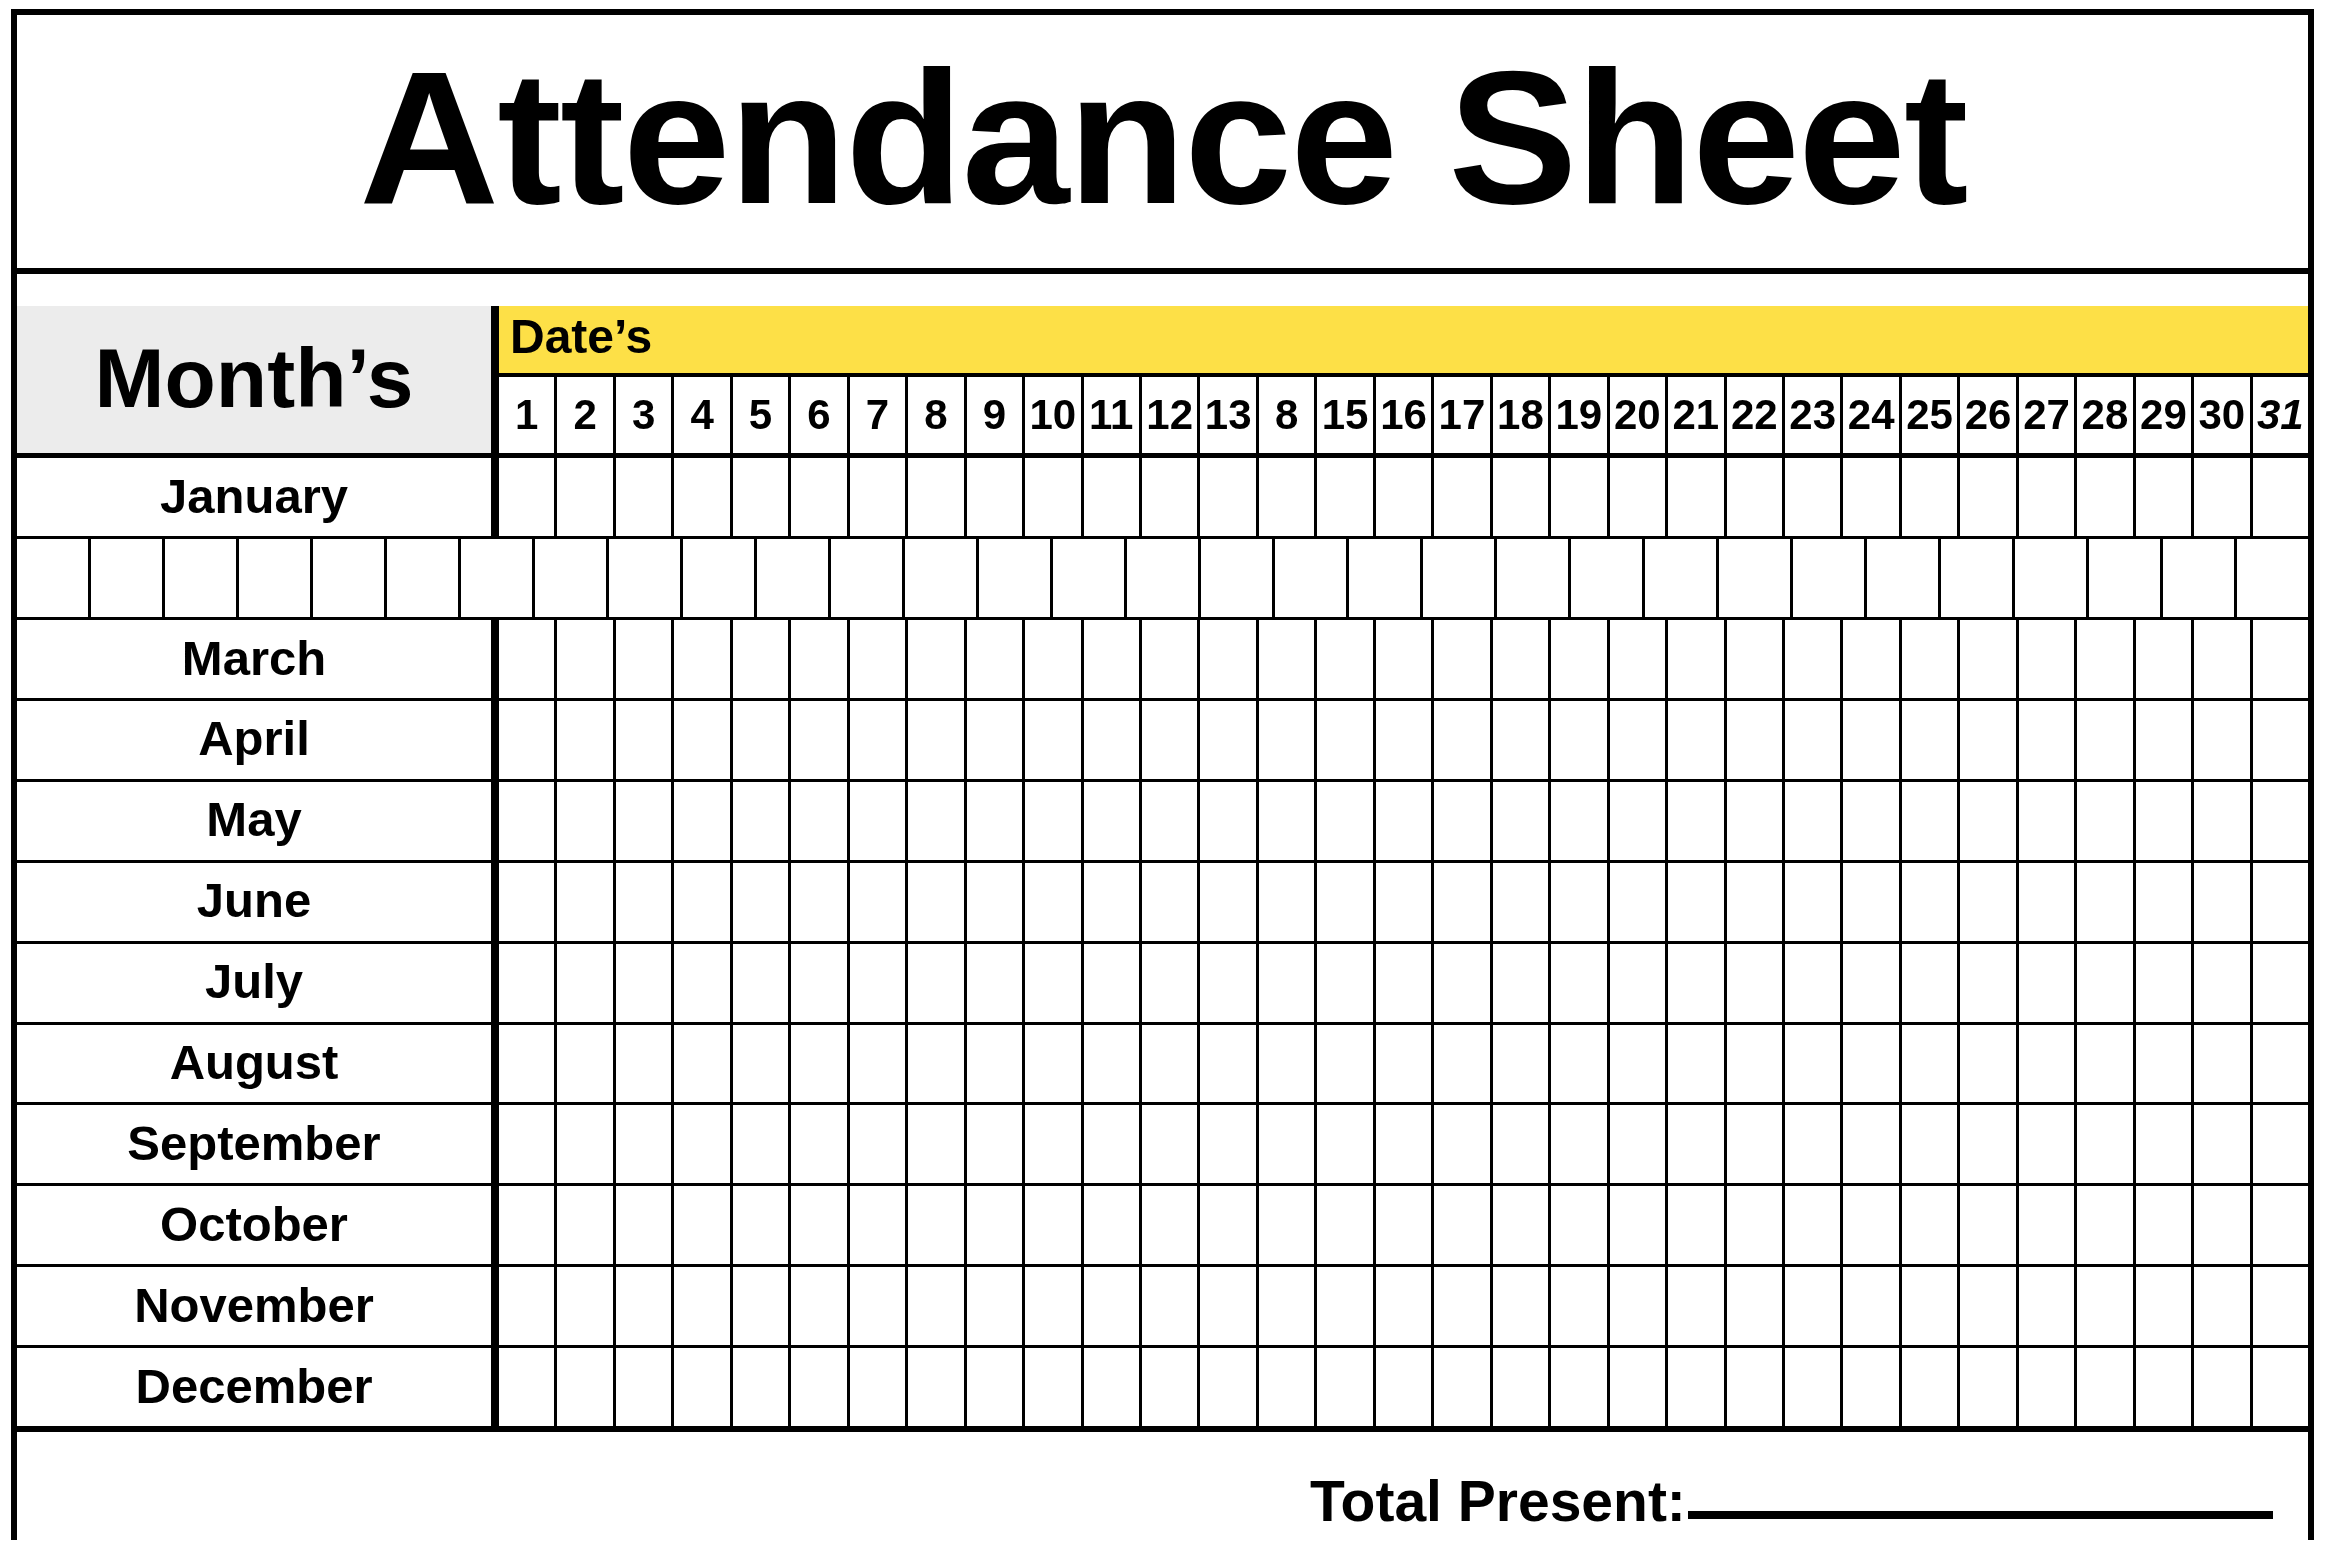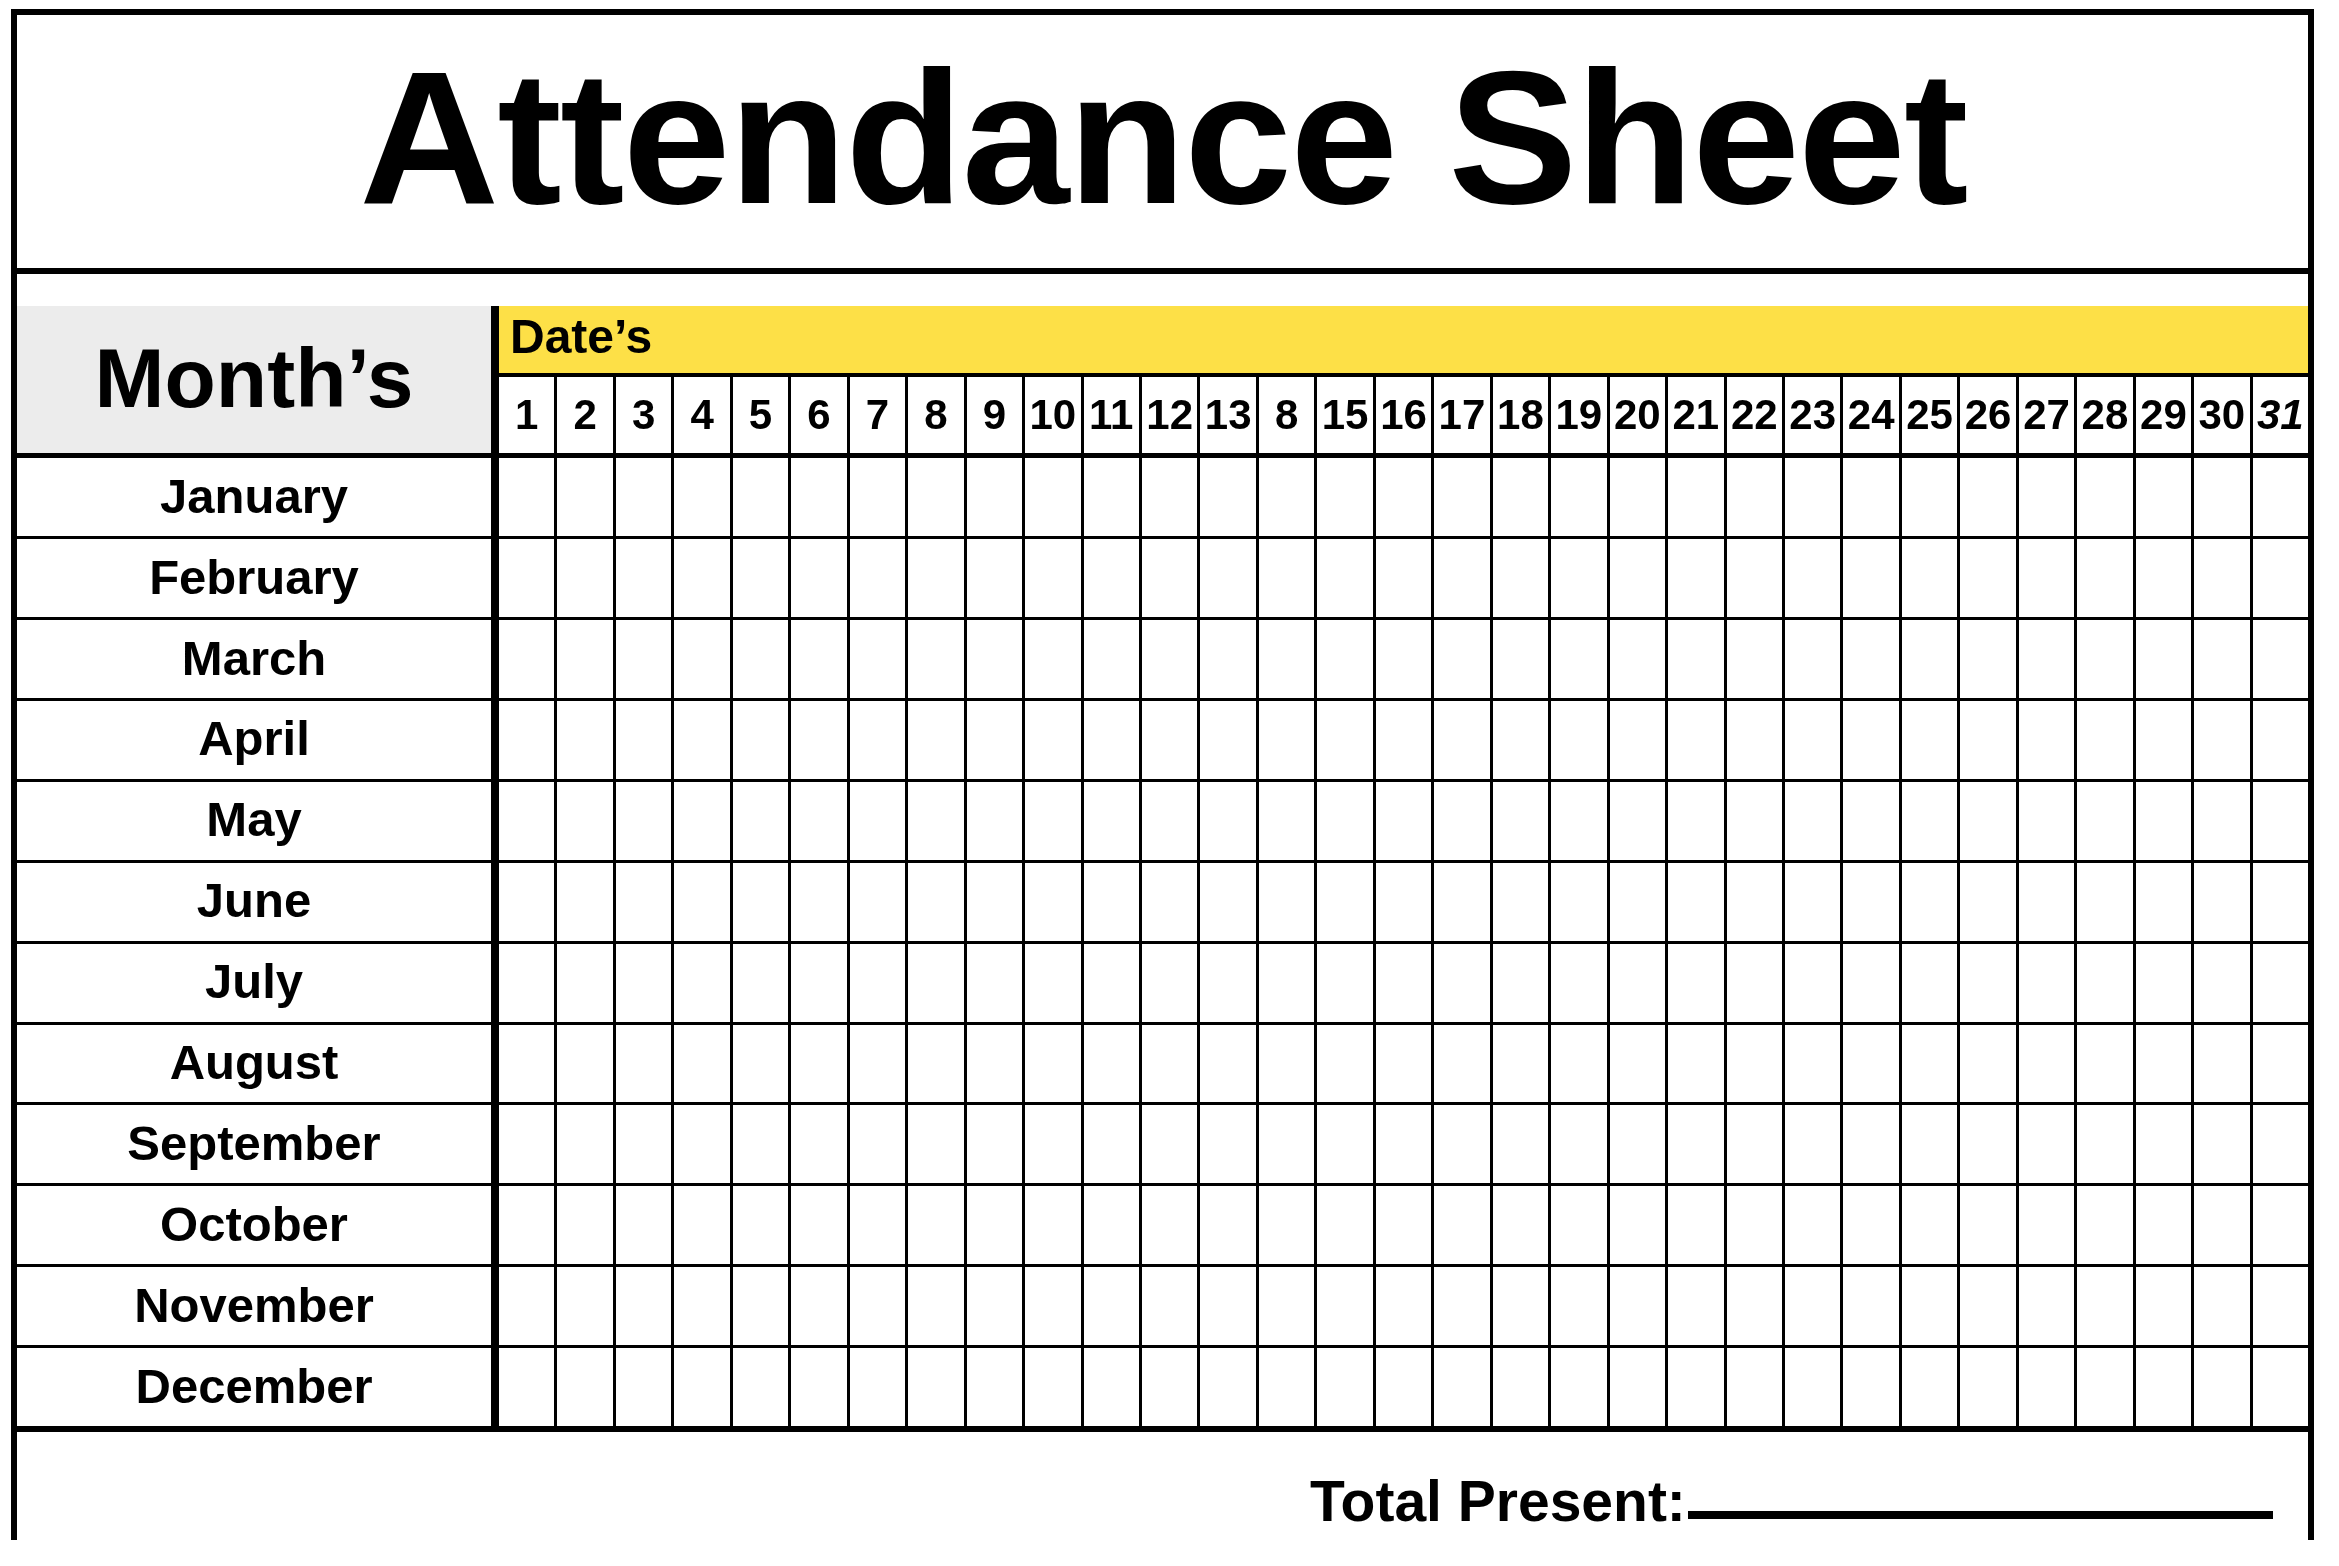--- a/index.html
+++ b/index.html
@@ -370,23 +370,20 @@
             <div class="day-cell"></div>
             <div class="day-cell"></div>
             <div class="day-cell"></div>
             <div class="day-cell"></div>
             <div class="day-cell"></div>
             <div class="day-cell"></div>
             <div class="day-cell"></div>
           </div>
         </div>
         <div class="month-row">
-          <div class="month-name-cell">
-            <span class="month-name-text">February</span>
-          </div>
           <div class="month-cells">
             <div class="day-cell"></div>
             <div class="day-cell"></div>
             <div class="day-cell"></div>
             <div class="day-cell"></div>
             <div class="day-cell"></div>
             <div class="day-cell"></div>
             <div class="day-cell"></div>
             <div class="day-cell"></div>
             <div class="day-cell"></div>

